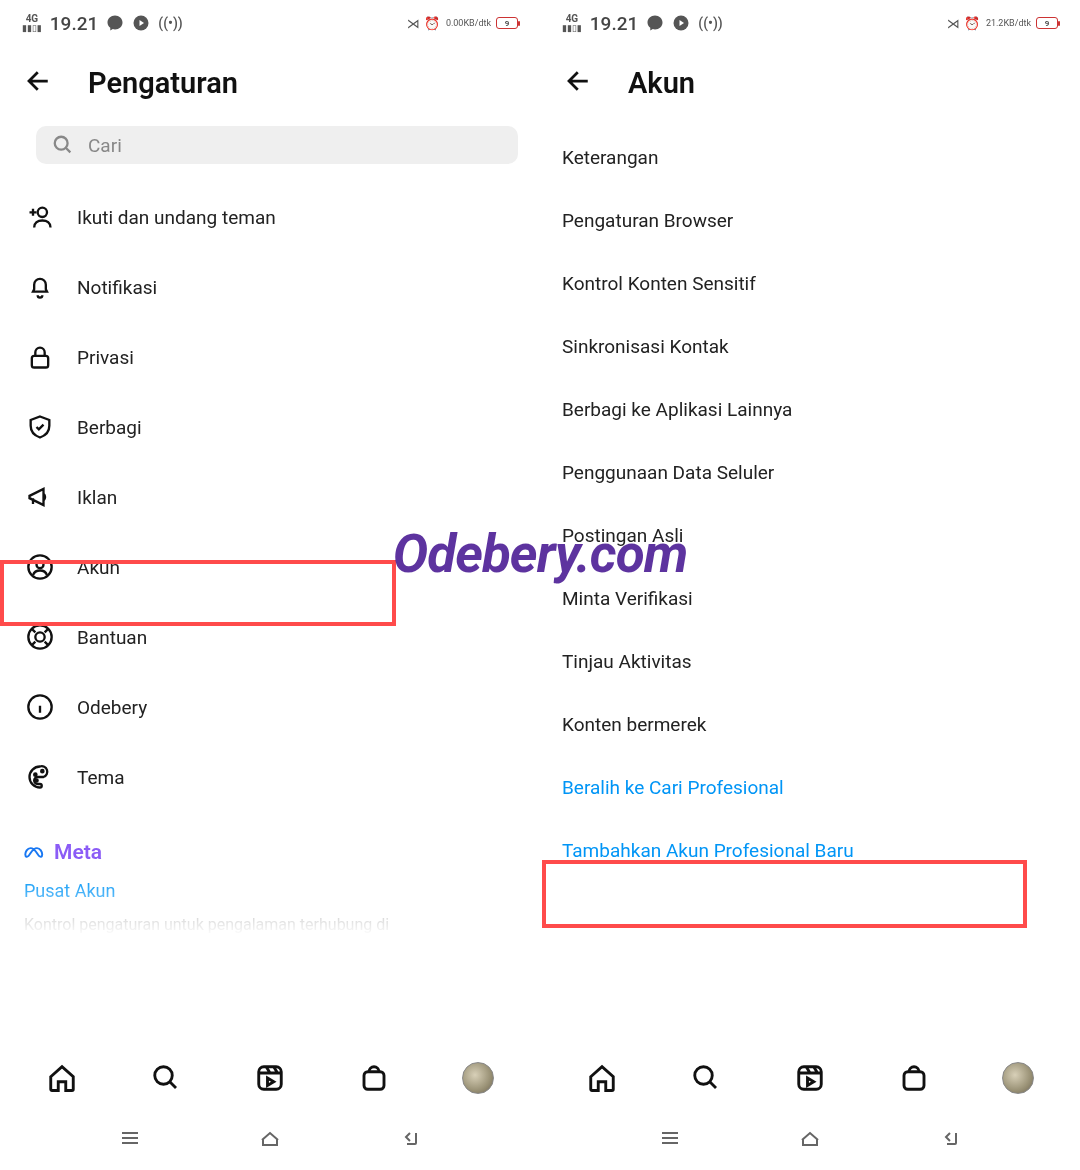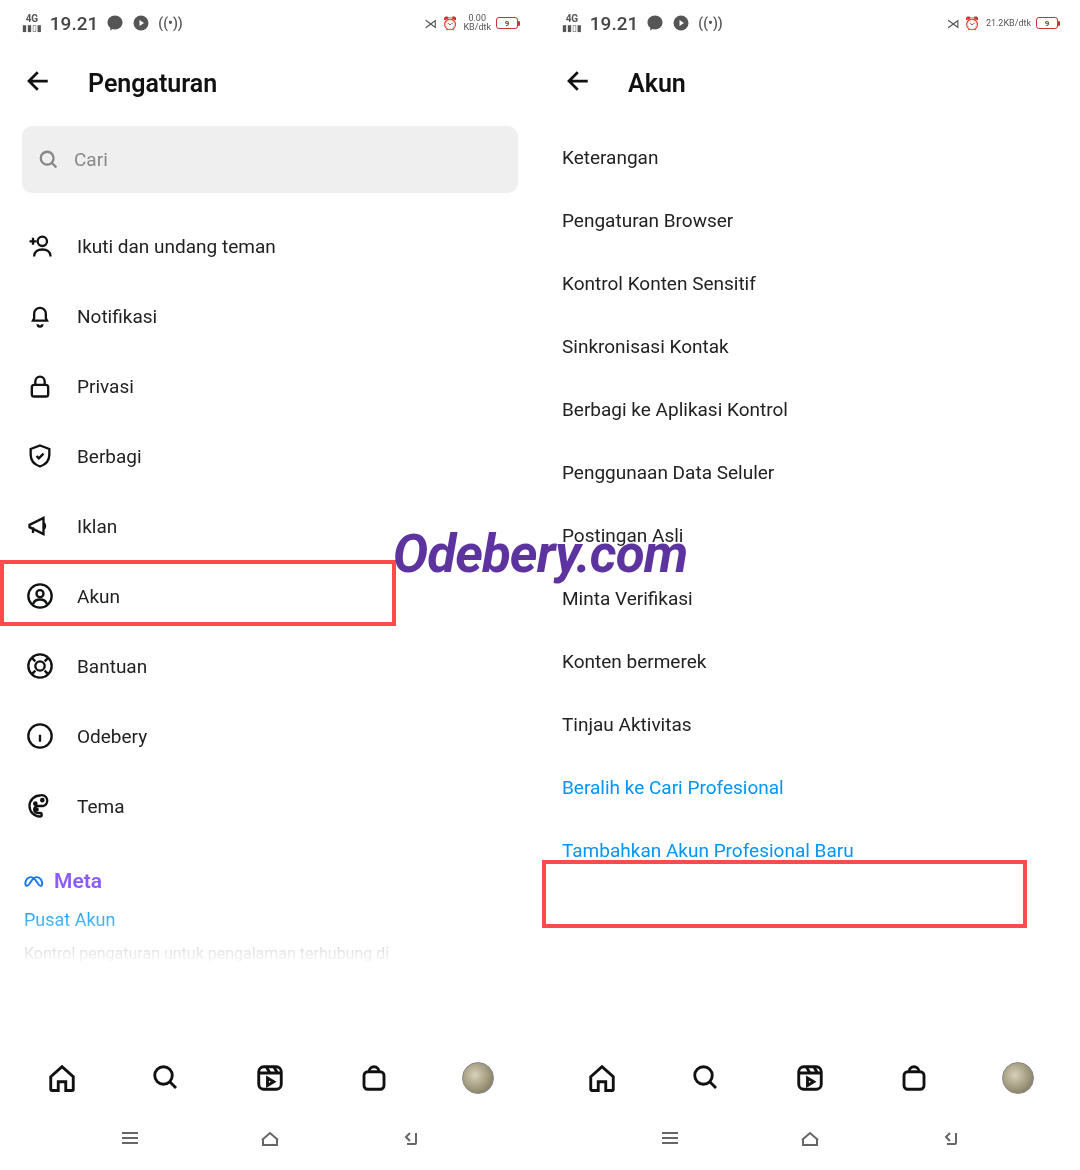--- a/index.html
+++ b/index.html
@@ -38,31 +38,31 @@
   .status-icons svg { width:18px; height:18px; }
   .mini { font-size:9px; line-height:1; text-align:center; }
 
   .header {
     display: flex;
     align-items: center;
     padding: 20px 24px 26px 24px;
     gap: 34px;
   }
   .header-title {
-    font-size: 25px;
+    font-size: 29px;
     font-weight: 600;
     color: #111;
   }
   .back-arrow { width: 30px; height: 30px; }
 
   .search-box {
-    margin: 0 22px 18px 22px;
+    margin: 0 22px 18px 36px;
     background: #efefef;
     border-radius: 10px;
-    height: 67px;
+    height: 38px;
     display: flex;
     align-items: center;
     padding: 0 16px;
     gap: 14px;
     color: #888;
     font-size: 19px;
   }
   .search-box svg { width:22px; height:22px; }
 
   .menu { flex:1; overflow:hidden; }
@@ -177,21 +177,21 @@
         <svg viewBox="0 0 24 24" fill="#555">
             <circle cx="12" cy="12" r="10"></circle>
             <path d="M10 8l6 4-6 4z" fill="#fff"></path>
           </svg>
         <span style="font-size:14px;">((•))</span>
       </span>
     </div>
     <div class="status-right">
       <span>⋊</span>
       <span>⏰</span>
-      <span style="display:flex; flex-direction:column; align-items:center;">
+      <span style="display:flex; align-items:center;">
         <span class="mini">0.00</span>
         <span class="mini">KB/dtk</span>
       </span>
       <span class="battery-pill">9</span>
     </div>
   </div>
 
   <div class="header">
     <span>
       <svg class="back-arrow" viewBox="0 0 24 24" fill="none" stroke="#111" stroke-width="2.2">
@@ -397,36 +397,36 @@
     <div class="menu-item">
         <span>Pengaturan Browser</span>
       </div>
     <div class="menu-item">
         <span>Kontrol Konten Sensitif</span>
       </div>
     <div class="menu-item">
         <span>Sinkronisasi Kontak</span>
       </div>
     <div class="menu-item">
-        <span>Berbagi ke Aplikasi Kontrol</span>
+        <span>Berbagi ke Aplikasi Lainnya</span>
       </div>
     <div class="menu-item">
         <span>Penggunaan Data Seluler</span>
       </div>
     <div class="menu-item">
         <span>Postingan Asli</span>
       </div>
     <div class="menu-item">
         <span>Minta Verifikasi</span>
       </div>
     <div class="menu-item">
+        <span>Tinjau Aktivitas</span>
+      </div>
+    <div class="menu-item">
         <span>Konten bermerek</span>
-      </div>
-    <div class="menu-item">
-        <span>Tinjau Aktivitas</span>
       </div>
     <div class="menu-item">
         <span class="link">Beralih ke Cari Profesional</span>
       </div>
     <div class="menu-item">
         <span class="link">Tambahkan Akun Profesional Baru</span>
       </div>
   </div>
 
   <div class="nav-bar">

